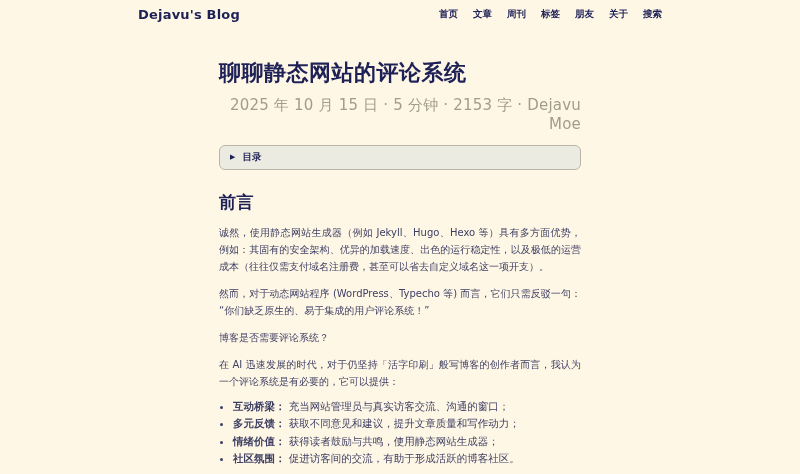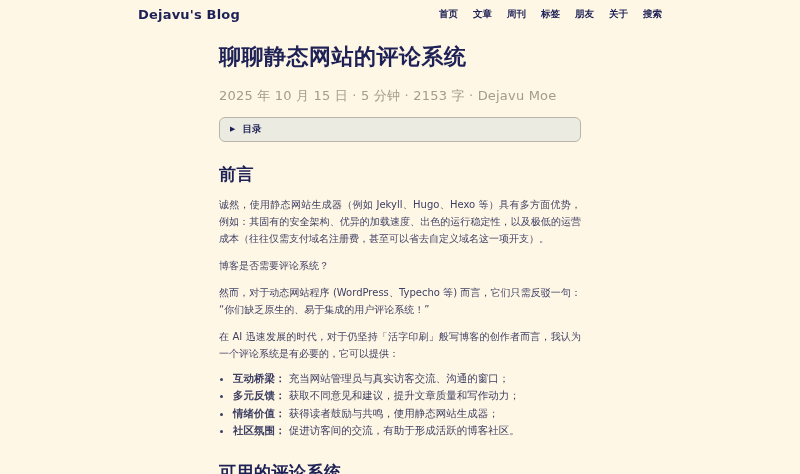--- a/index.html
+++ b/index.html
@@ -31,32 +31,33 @@
     font-size: 9.5px;
     font-weight: 600;
     color: #1e2156;
     text-decoration: none;
     cursor: pointer;
     white-space: nowrap;
   }
   
   .article { width: 362px; margin: 0 auto; }
   .title {
-    margin-top: 21px;
+    margin-top: 37px;
     font-size: 22px;
     font-weight: 800;
     color: #1e2156;
     letter-spacing: 0.5px;
     line-height: 1.25;
   }
   .meta {
-    margin-top: 16px;
-    font-size: 13px;
+    margin-top: 9px;
+    font-size: 15px;
     color: #a29c8b;
     letter-spacing: 0.2px;
+    text-align: right;
   }
   .toc {
     margin-top: 12px;
     background: #ecebe1;
     border: 1px solid #b9b6a9;
     border-radius: 6px;
     padding: 5px 10px;
     display: flex;
     align-items: center;
     gap: 7px;
@@ -108,22 +109,22 @@
   <h1 class="title">聊聊静态网站的评论系统</h1>
   <div class="meta">2025 年 10 月 15 日 · 5 分钟 · 2153 字 · Dejavu Moe</div>
 
   <div class="toc">
     <span class="tri">▶</span>
     <span class="toc-label">目录</span>
   </div>
 
   <h2>前言</h2>
   <p>诚然，使用静态网站生成器（例如 Jekyll、Hugo、Hexo 等）具有多方面优势，例如：其固有的安全架构、优异的加载速度、出色的运行稳定性，以及极低的运营成本（往往仅需支付域名注册费，甚至可以省去自定义域名这一项开支）。</p>
+  <p>然而，对于动态网站程序 (WordPress、Typecho 等) 而言，它们只需反驳一句：“你们缺乏原生的、易于集成的用户评论系统！”</p>
   <p>博客是否需要评论系统？</p>
-  <p>然而，对于动态网站程序 (WordPress、Typecho 等) 而言，它们只需反驳一句：“你们缺乏原生的、易于集成的用户评论系统！”</p>
   <p>在 AI 迅速发展的时代，对于仍坚持「活字印刷」般写博客的创作者而言，我认为一个评论系统是有必要的，它可以提供：</p>
 
   <ul>
     <li><span class="term">互动桥梁：</span><span> 充当网站管理员与真实访客交流、沟通的窗口；</span></li>
     <li><span class="term">多元反馈：</span><span> 获取不同意见和建议，提升文章质量和写作动力；</span></li>
     <li><span class="term">情绪价值：</span><span> 获得读者鼓励与共鸣，使用静态网站生成器；</span></li>
     <li><span class="term">社区氛围：</span><span> 促进访客间的交流，有助于形成活跃的博客社区。</span></li>
   </ul>
 
   <h2>可用的评论系统</h2>

